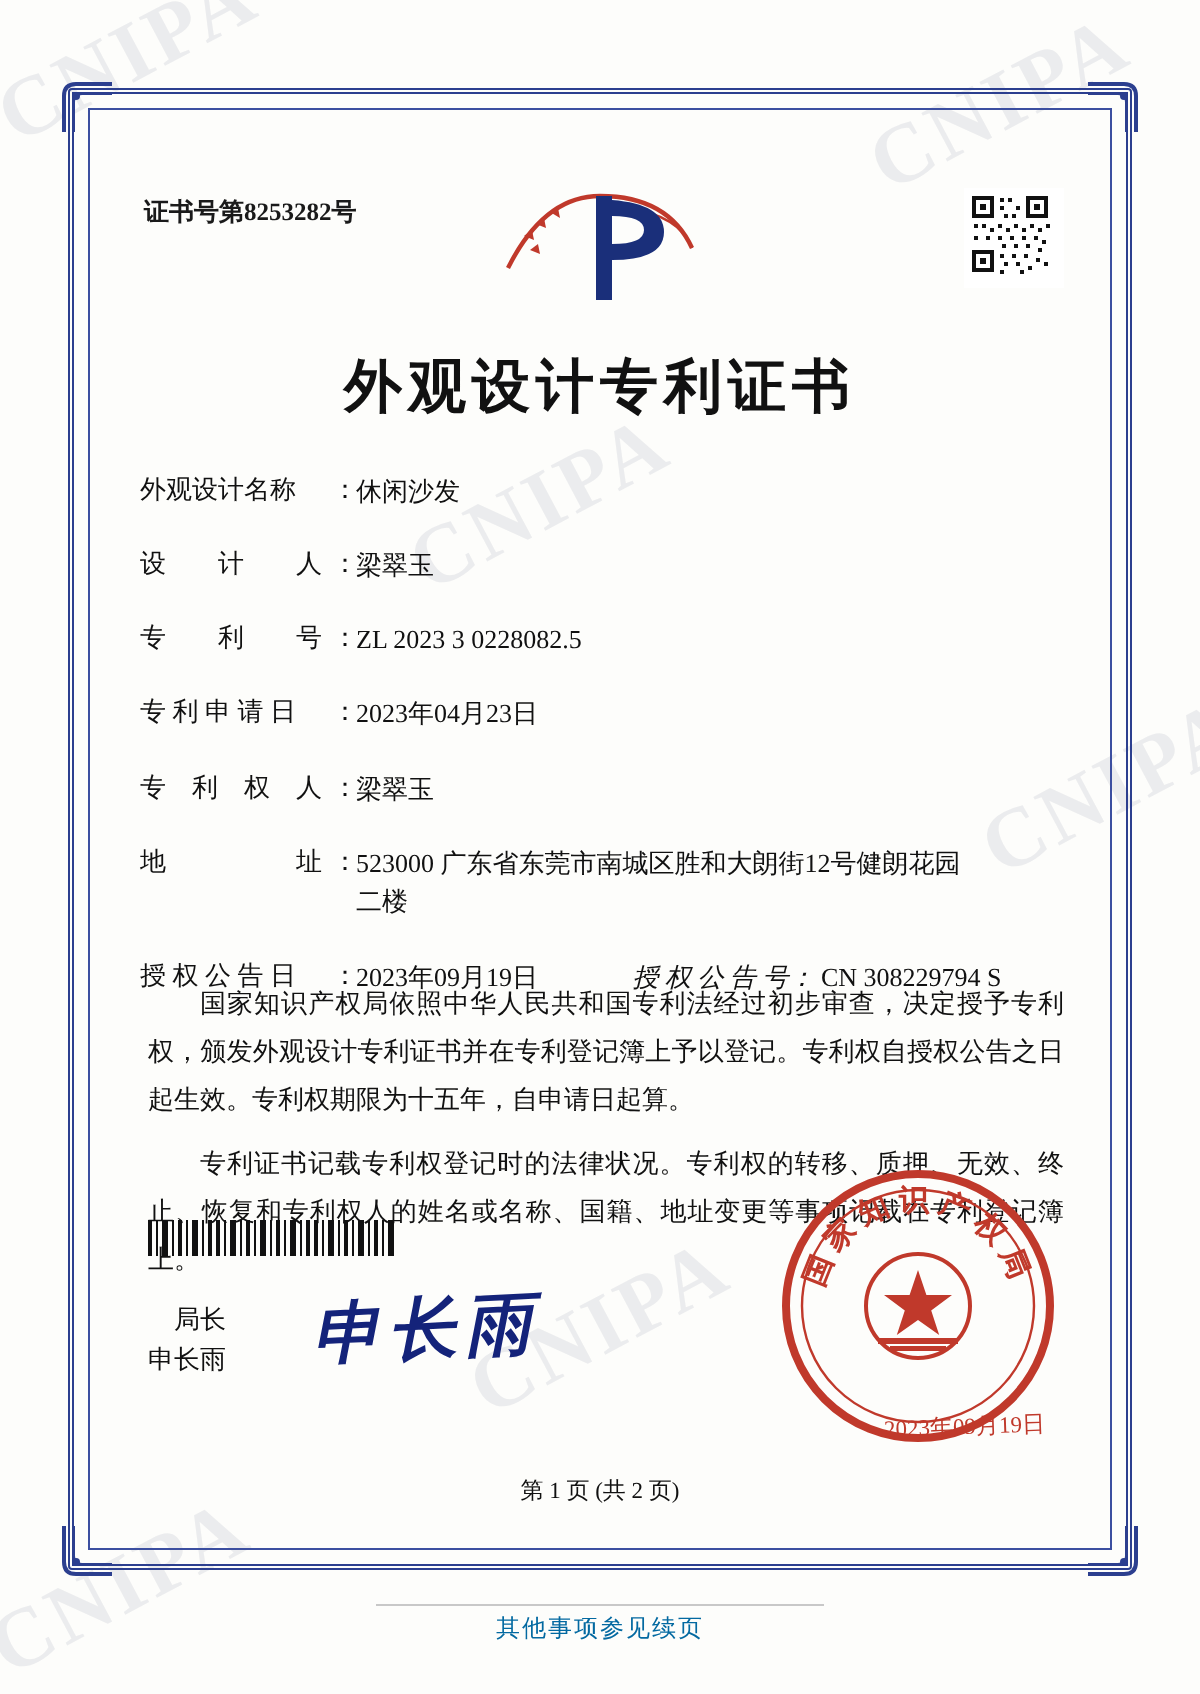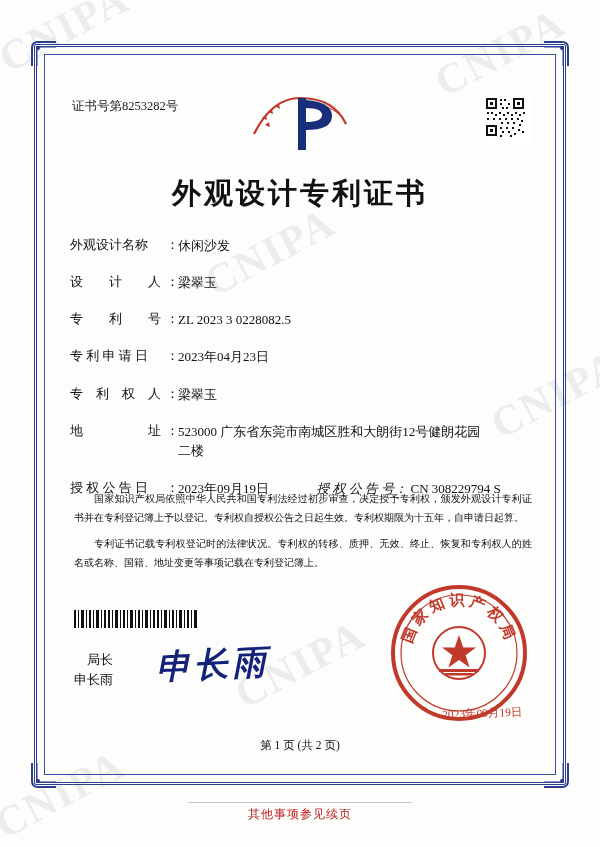--- a/index.html
+++ b/index.html
@@ -72,20 +72,21 @@
     bottom: 88px;
   }
 
   .cert-no {
     position: absolute;
     left: 12px;
     top: 28px;
     font-size: 12.5px;
     color: #1a1a1a;
     font-family: "Liberation Serif", serif;
+    font-weight: bold;
   }
 
   .qr {
     position: absolute;
     right: 8px;
     top: 24px;
     width: 46px;
     height: 46px;
     background: #ffffff;
     padding: 2px;
@@ -150,21 +151,21 @@
     margin-left: 44px;
     white-space: nowrap;
     font-style: italic;
   }
 
   .para {
     position: absolute;
     left: 14px;
     right: 8px;
     top: 420px;
-    font-size: 10px;
+    font-size: 13px;
     line-height: 1.85;
     color: #111;
     text-align: justify;
   }
   .para p {
     margin: 0 0 8px 0;
     text-indent: 2em;
   }
 
   .barcode {
@@ -225,21 +226,21 @@
     color: #111;
   }
 
   .footer-note {
     position: absolute;
     left: 0;
     right: 0;
     bottom: 24px;
     text-align: center;
     font-size: 12px;
-    color: #b91c1c;
+    color: #0369a1;
     letter-spacing: 1px;
   }
   .footer-line {
     position: absolute;
     left: 188px;
     right: 188px;
     bottom: 44px;
     height: 1px;
     background: #c8c8c8;
   }

